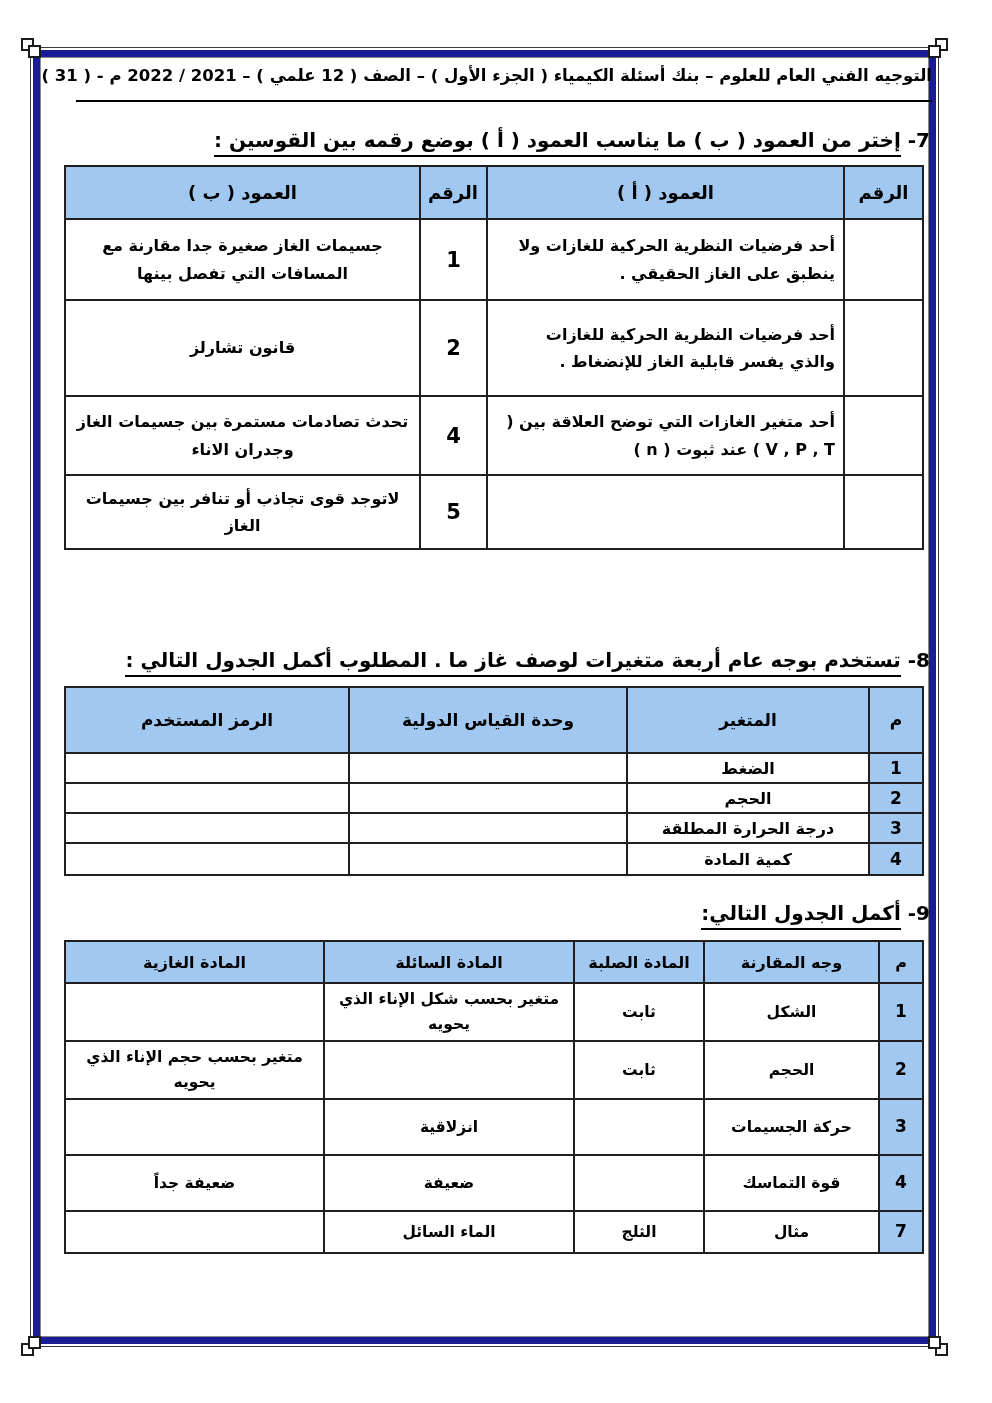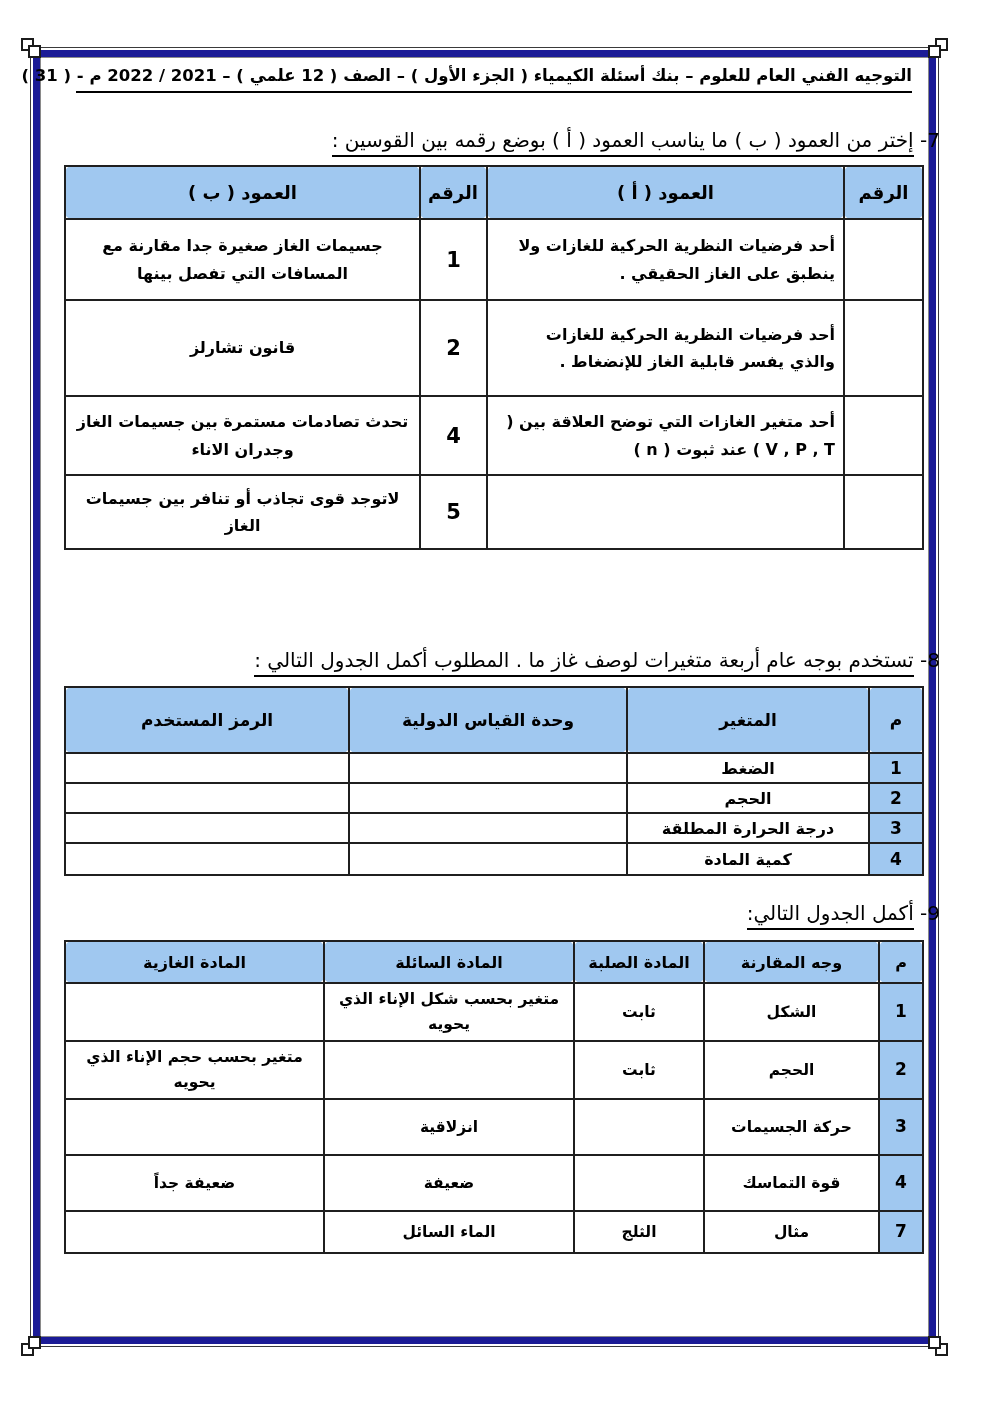--- a/index.html
+++ b/index.html
@@ -24,49 +24,49 @@
     border:1px solid #8a8a8a;
   }
   .csq { position:absolute; width:13px; height:13px; border:2px solid #1b1b1b; background:#fff; }
   .csq.tl1 { top:-10px; left:-10px; } .csq.tl2 { top:-3px;  left:-3px;  }
   .csq.tr1 { top:-10px; right:-10px;} .csq.tr2 { top:-3px;  right:-3px; }
   .csq.bl1 { bottom:-10px; left:-10px;} .csq.bl2 { bottom:-3px; left:-3px; }
   .csq.br1 { bottom:-10px; right:-10px;} .csq.br2 { bottom:-3px; right:-3px; }
 
   
   .doc-header {
-    position:absolute; top:66px; right:80px; left:76px;
+    position:absolute; top:66px; right:60px; left:76px;
     direction:rtl; text-align:center;
     font-size:16.5px; font-weight:bold; white-space:nowrap;
-    padding-bottom:6px; border-bottom:2.5px solid #000;
+    padding-bottom:15px; border-bottom:2.5px solid #000;
   }
 
   
   .qtitle {
-    position:absolute; right:52px;
+    position:absolute; right:62px;
     direction:rtl; text-align:center;
-    font-size:20px; font-weight:normal; white-space:nowrap;
+    font-size:20px; font-weight:bold; white-space:nowrap;
   }
   .qtitle .u {
     border-bottom:2.5px solid #000; padding-bottom:3px;
   }
   .q7-title { top:128px; }
   .q8-title { top:648px; }
   .q9-title { top:901px; }
 
   
   table {
     position:absolute; border-collapse:collapse; table-layout:fixed;
     direction:rtl; font-weight:bold;
   }
   th, td {
     border:2px solid #1f1f1f; vertical-align:middle; overflow:hidden;
     padding:2px 8px;
   }
-  th { background:#a0c8f0; font-size:17px; text-align:center;border-radius:7px; }
+  th { background:#a0c8f0; font-size:17px; text-align:center; }
   td { background:#fff; }
   .numcell { text-align:center; font-size:21px; padding:0; }
   .bluecell { background:#a0c8f0; text-align:center; font-size:17px; padding:0; }
 
   
   .t7 { top:165px; right:68px; width:858px; font-size:16px; }
   .t7 th { font-size:18px; }
   .t7 .a-cell { line-height:1.7;border-radius:8px; }
   .t7 .b-cell { text-align:center; line-height:1.7; }
 

